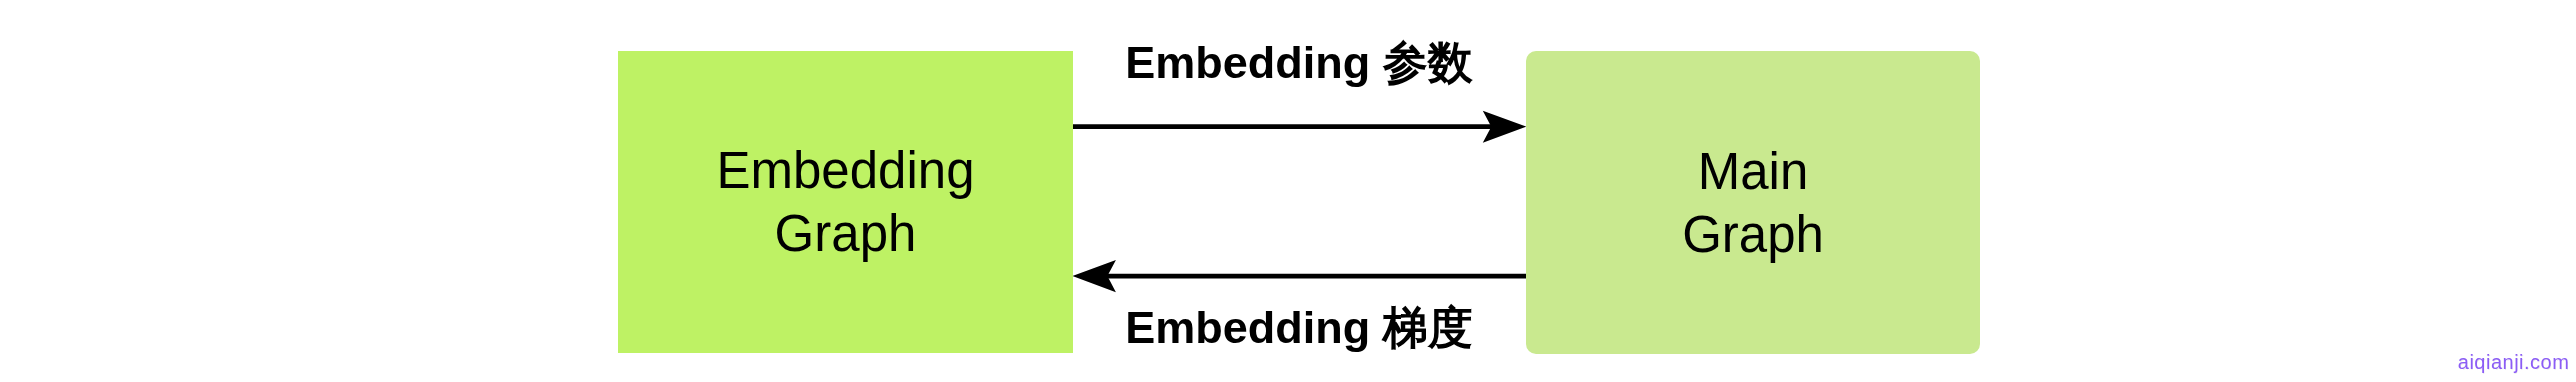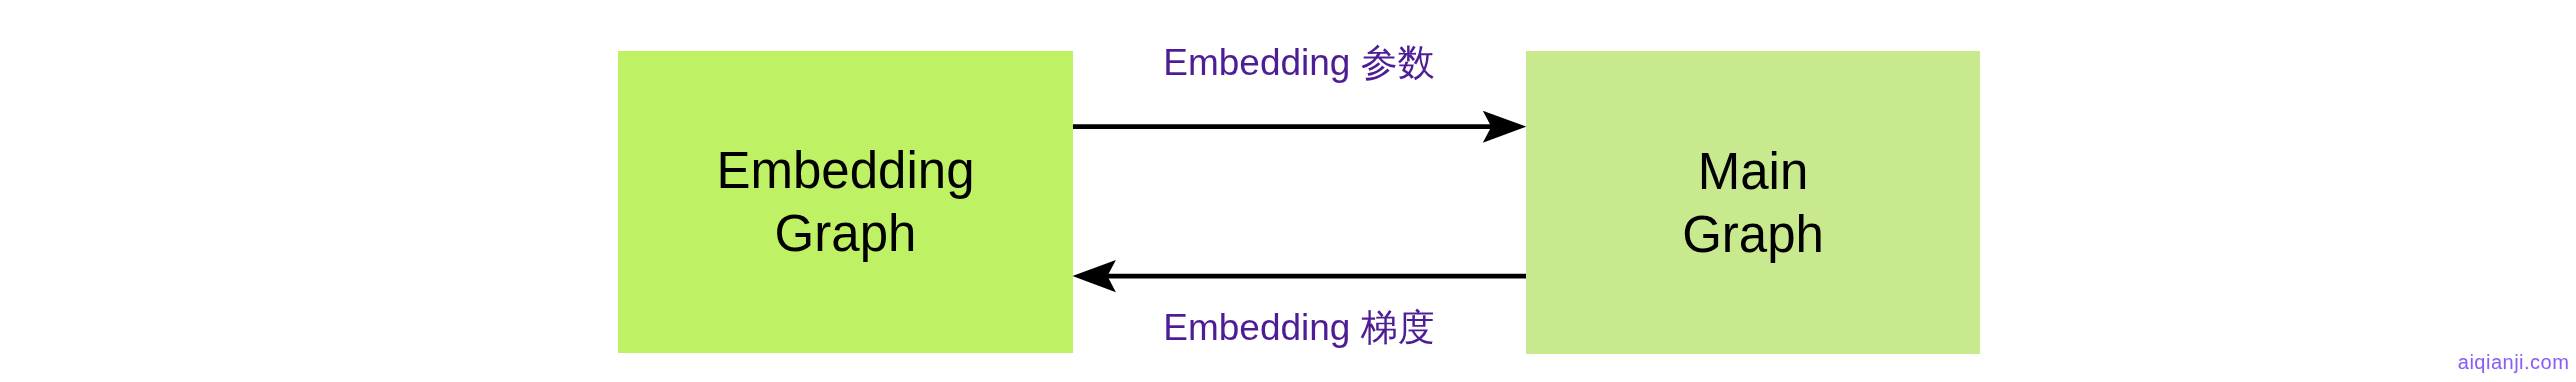--- a/index.html
+++ b/index.html
@@ -36,32 +36,34 @@
     left: 618px;
     top: 51px;
     width: 455px;
     height: 302px;
   }
   .node-main {
     left: 1526px;
     top: 51px;
     width: 454px;
     height: 303px;
+    border-radius: 10px;
   }
   .edge-label {
     position: absolute;
     left: 1072px;
     width: 454px;
     height: 57px;
     display: flex;
     align-items: center;
     justify-content: center;
-    font-size: 37px;
-    color: #4c1d95;
+    font-size: 45px;
+    color: #000000;
     white-space: nowrap;
+    font-weight: bold;
   }
   .edge-label-top { top: 34px; }
   .edge-label-bottom { top: 299px; }
   .watermark {
     position: absolute;
     right: 6.6px;
     bottom: 7.6px;
     font-size: 20px;
     letter-spacing: 0.5px;
     color: #8b5cf6;

